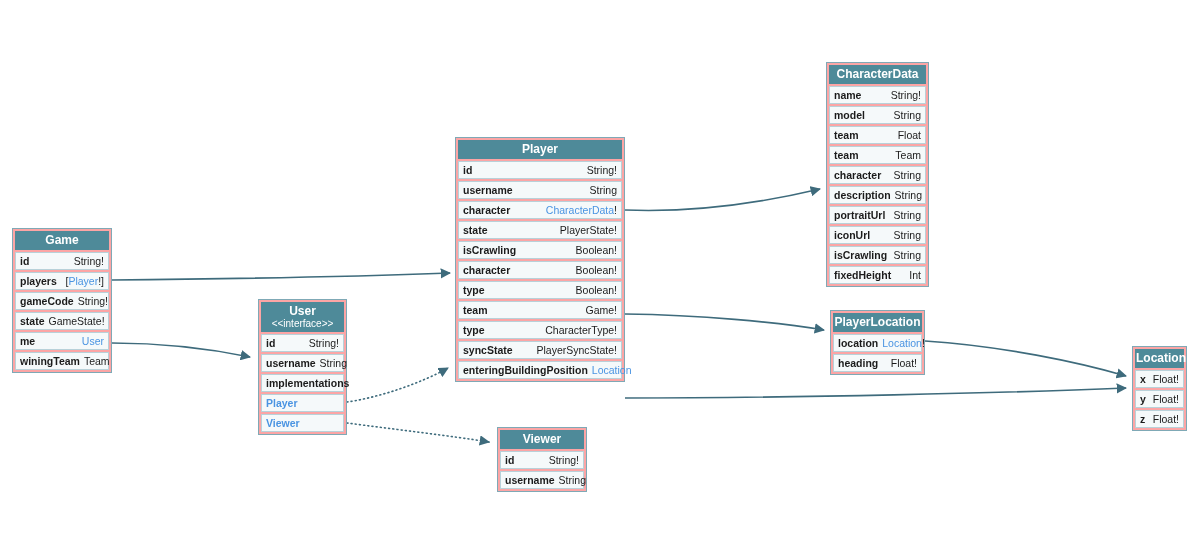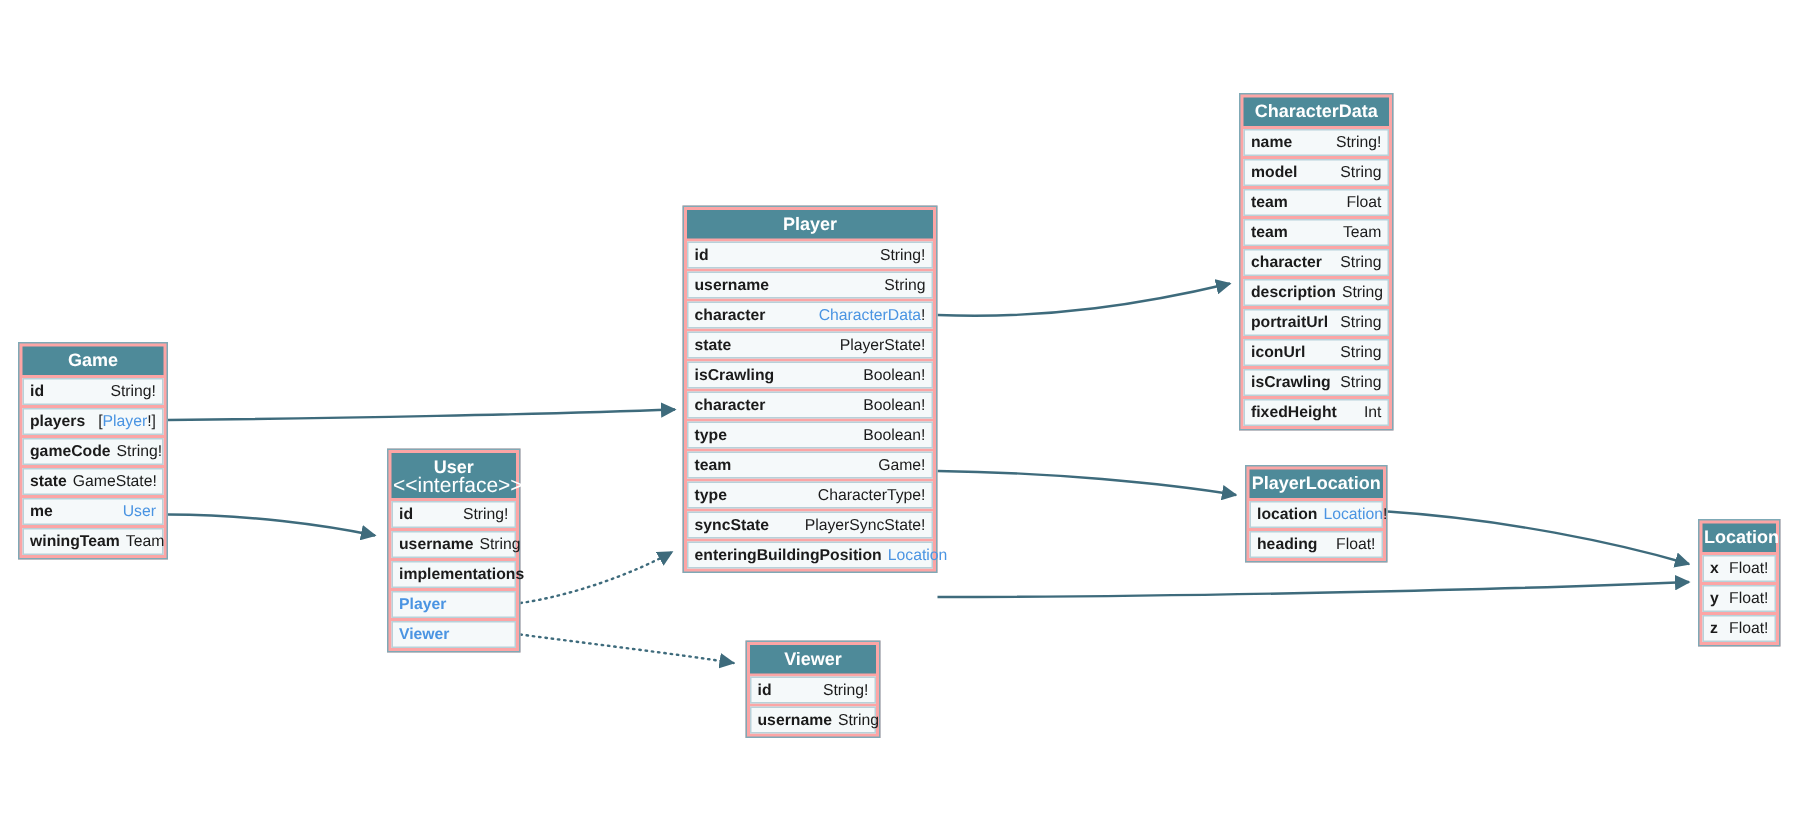--- a/index.html
+++ b/index.html
@@ -36,21 +36,21 @@
     text-align: center;
     white-space: nowrap;
     padding: 2px 1px 3px 1px;
   }
   .ttitle {
     font-size: 12px;
     font-weight: bold;
     line-height: 14px;
   }
   .stereo {
-    font-size: 14px;
+    font-size: 10px;
     line-height: 11px;
   }
   .frow {
     display: flex;
     justify-content: space-between;
     align-items: baseline;
     gap: 4px;
     background: var(--row-bg, #f5f9fa);
     border: 1px solid var(--row-border, #b8d1d9);
     margin-top: 2px;

